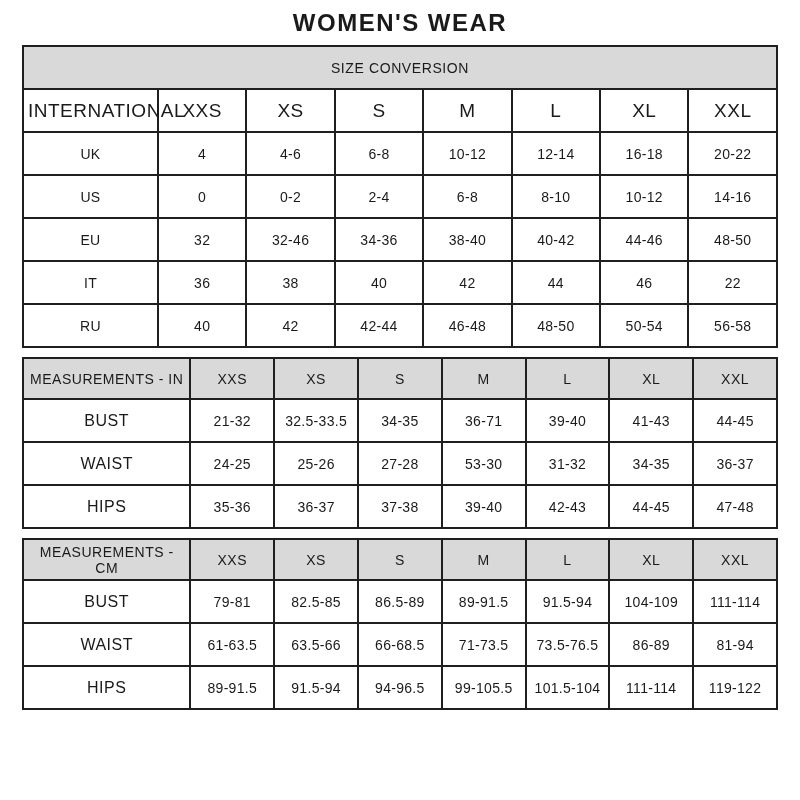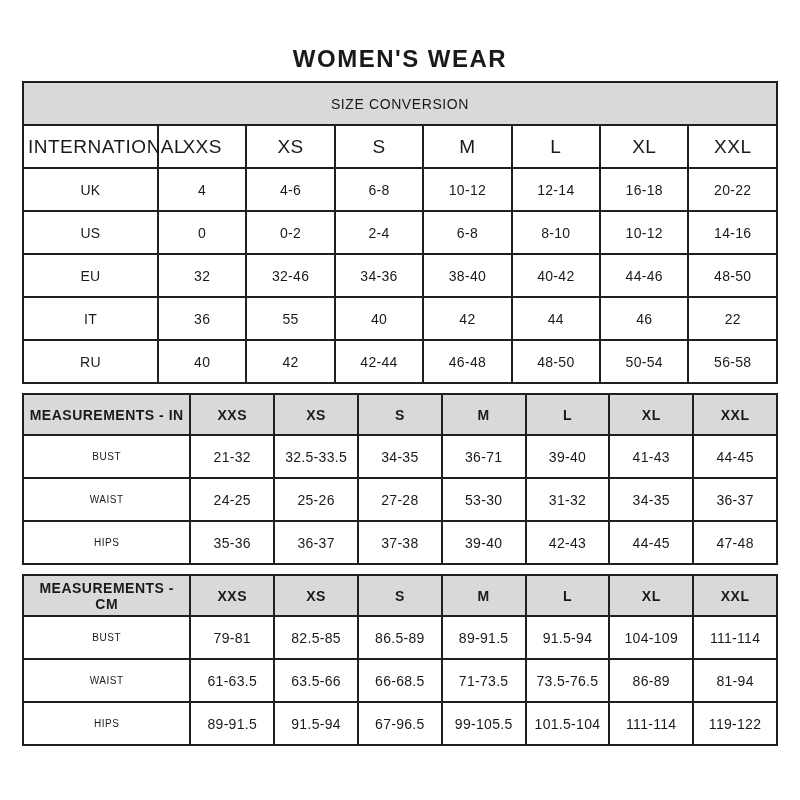--- a/index.html
+++ b/index.html
@@ -9,21 +9,21 @@
     --page-bg: #ffffff;
   }
   * { box-sizing: border-box; }
   html, body {
     margin: 0; padding: 0;
     width: 800px; height: 800px;
     background: var(--page-bg);
     color: var(--text-color);
     font-family: "Liberation Sans", sans-serif;
   }
-  .page { padding: 25px 22px 12px 22px; margin-top: 20px; }
+  .page { padding: 9px 22px 12px 22px; }
 
   h1.page-title {
     margin: 0 0 8px 0;
     font-size: 24px;
     line-height: 28px;
     font-weight: 600;
     letter-spacing: 1.5px;
     text-align: center;
   }
 
@@ -53,26 +53,26 @@
   
   table.conv col.c0 { width: 17.9%; }
   table.conv td { height: 43px; font-size: 14px; font-weight: 500; }
   table.conv tr.cols td { font-weight: 400; font-size: 19px; letter-spacing: 0.5px; }
 
   
   table.measure col.c0 { width: 22.2%; }
   table.measure td { height: 43px; }
   table.measure tr.cols td {
     background: var(--header-bg);
-    font-weight: 700;
+    font-weight: 400;
     font-size: 14px;
     letter-spacing: 0.5px;
     height: 41px;
   }
-  table.measure td.label { font-size: 10px; font-weight: 500; letter-spacing: 0.5px; border-radius: 7px; }
+  table.measure td.label { font-size: 16px; font-weight: 500; letter-spacing: 0.5px; border-radius: 7px; }
   table.measure td.value { font-size: 14px; font-weight: 500; }
 
   .gap { height: 9px; }
 </style>
 </head>
 <body>
 
 <div class="page">
   <h1 class="page-title">WOMEN'S WEAR</h1>
 
@@ -127,21 +127,21 @@
           <td class="value">32-46</td>
           <td class="value">34-36</td>
           <td class="value">38-40</td>
           <td class="value">40-42</td>
           <td class="value">44-46</td>
           <td class="value">48-50</td>
         </tr>
         <tr>
           <td class="label">IT</td>
           <td class="value">36</td>
-          <td class="value">55</td>
+          <td class="value">38</td>
           <td class="value">40</td>
           <td class="value">42</td>
           <td class="value">44</td>
           <td class="value">46</td>
           <td class="value">22</td>
         </tr>
         <tr>
           <td class="label">RU</td>
           <td class="value">40</td>
           <td class="value">42</td>
@@ -252,21 +252,21 @@
           <td class="value">66-68.5</td>
           <td class="value">71-73.5</td>
           <td class="value">73.5-76.5</td>
           <td class="value">86-89</td>
           <td class="value">81-94</td>
         </tr>
         <tr>
           <td class="label">HIPS</td>
           <td class="value">89-91.5</td>
           <td class="value">91.5-94</td>
-          <td class="value">67-96.5</td>
+          <td class="value">94-96.5</td>
           <td class="value">99-105.5</td>
           <td class="value">101.5-104</td>
           <td class="value">111-114</td>
           <td class="value">119-122</td>
         </tr>
       </tbody>
     </table>
 </div>
 
 </body></html>

